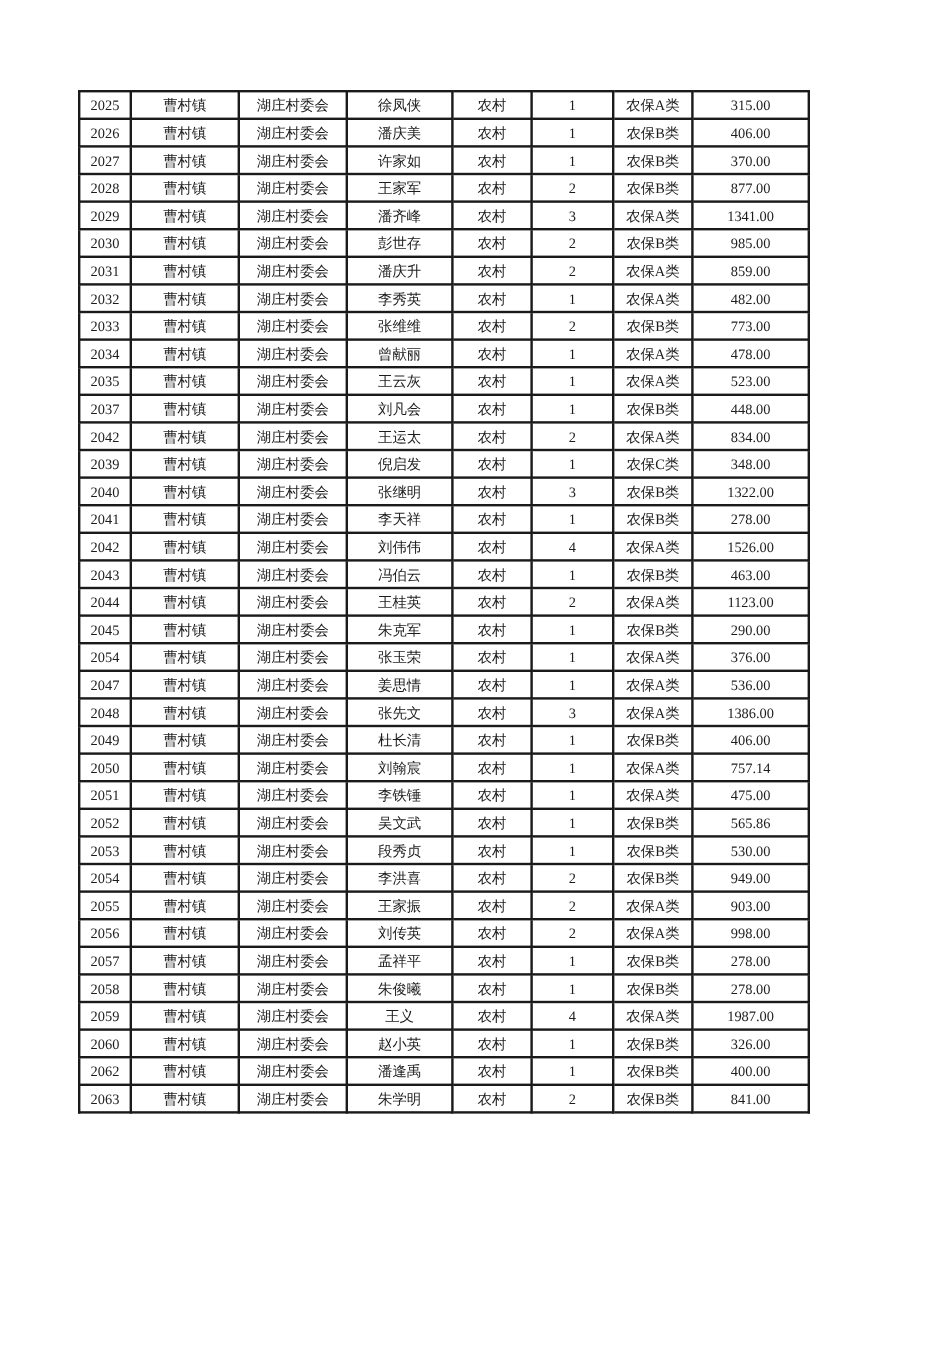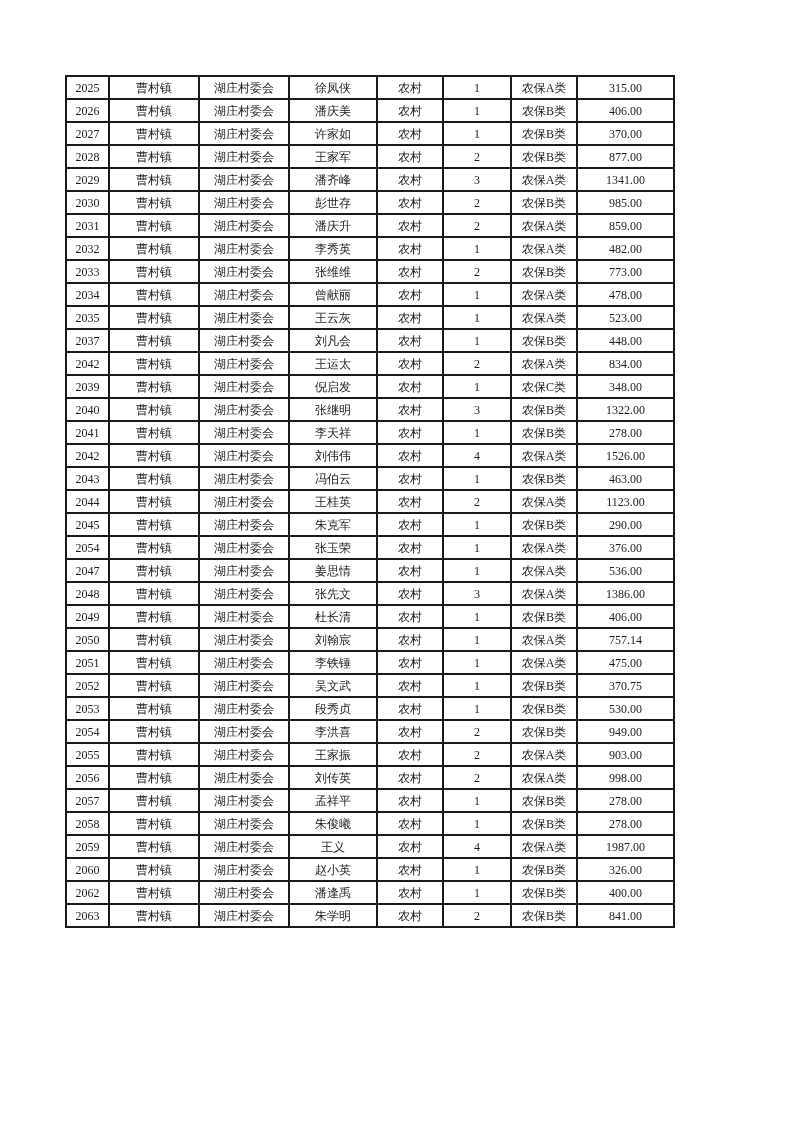--- a/index.html
+++ b/index.html
@@ -327,21 +327,21 @@
           <td>475.00</td>
         </tr>
         <tr>
           <td>2052</td>
           <td>曹村镇</td>
           <td>湖庄村委会</td>
           <td>吴文武</td>
           <td>农村</td>
           <td>1</td>
           <td>农保B类</td>
-          <td>370.75</td>
+          <td>565.86</td>
         </tr>
         <tr>
           <td>2053</td>
           <td>曹村镇</td>
           <td>湖庄村委会</td>
           <td>段秀贞</td>
           <td>农村</td>
           <td>1</td>
           <td>农保B类</td>
           <td>530.00</td>

